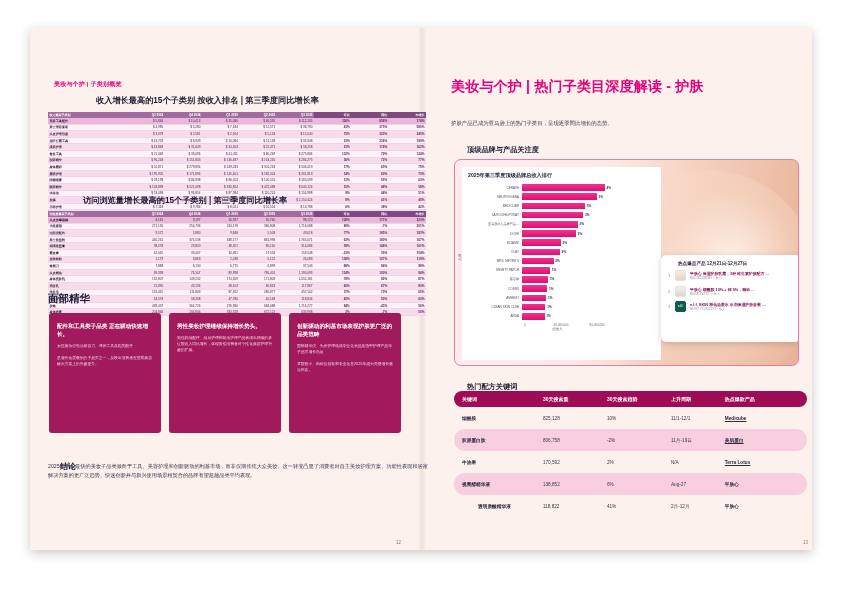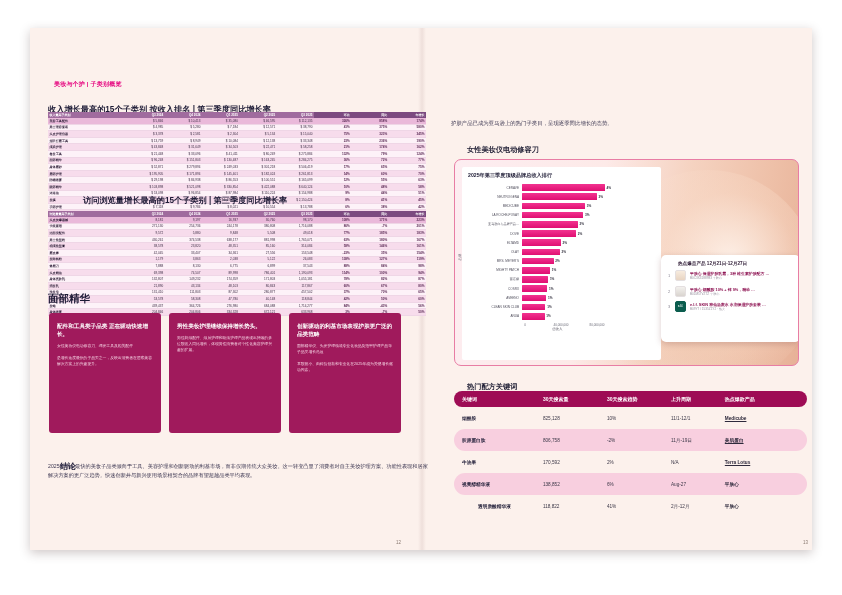--- a/index.html
+++ b/index.html
@@ -7,21 +7,21 @@
   .stage{position:relative;width:842px;height:595px;background:#ffffff;overflow:hidden;}
   .spread{position:absolute;left:30px;top:28px;width:782px;height:522px;background:#fcf1ec;box-shadow:0 3px 10px rgba(60,30,30,.25);}
   .gutter{position:absolute;left:388px;top:0;width:8px;height:100%;background:linear-gradient(90deg,rgba(0,0,0,0) 0%,rgba(120,70,70,.10) 50%,rgba(0,0,0,0) 100%);}
   .page{position:absolute;top:0;height:100%;}
   .page-left{left:0;width:391px;}
   .page-right{left:391px;width:391px;}
 
   
   .eyebrow{position:absolute;left:24px;top:52px;font-size:6px;font-weight:bold;color:#e5007d;letter-spacing:.2px;}
   .tbl-title{position:absolute;left:18px;font-size:8.2px;font-weight:bold;color:#1d1b36;margin:0;}
-  .t1{top:76px;}
+  .t1{top:67px;margin-left:48px;}
   .t2{top:167px;padding-left:35px;}
   .mini-wrap{position:absolute;left:18px;width:378px;}
   .w1{top:84px;}
   .w2{top:183px;}
   table.mini{width:100%;border-collapse:collapse;table-layout:fixed;}
   table.mini th{background:#a06b9e;color:#fff;font-size:3px;font-weight:bold;padding:1px 1.5px;text-align:right;white-space:nowrap;overflow:hidden;}
   table.mini th:first-child{text-align:left;width:21%;}
   table.mini th.hl{background:#7c4a80;}
   table.mini td{font-size:3.1px;color:#3c2c44;padding:.8px 1.5px;text-align:right;white-space:nowrap;overflow:hidden;border-bottom:.3px solid #efd6e6;}
   table.mini td:first-child{text-align:left;font-weight:bold;color:#2e1f38;}
@@ -487,23 +487,24 @@
           </div>
         </div>
 
       <h2 class="concl-title">结论</h2>
       <p class="concl-body">2025年增长最快的美妆子品类倾向于工具、美容护理和创新驱动的利基市场，而非仅期传统大众美妆。这一转变凸显了消费者对自主美妆护理方案、功能性表现和居家解决方案的更广泛趋势。快速创新并与新兴使用场景相契合的品牌有望超越品类平均表现。</p>
 
       <div class="pagenum pn-l">12</div>
     </div>
 
     <div class="page page-right">
+      <h1 class="r-title">美妆与个护 | 热门子类目深度解读 - 护肤</h1>
       <p class="r-intro">护肤产品已成为亚马逊上的热门子类目，呈现逐季同比增长的态势。</p>
 
-      <h2 class="sec-title s1">女性美妆仪电动修容刀</h2>
+      <h2 class="sec-title s1">顶级品牌与产品关注度</h2>
 
       <div class="chart-card">
         <div class="chart-panel">
           <div class="chart-title">2025年第三季度顶级品牌总收入排行</div>
           <div class="ylabel">品牌</div>
           <div class="bars" id="bars">
               <div class="bar-row">
                 <div class="bar-label">CERAVE</div>
                 <div class="bar" style="width: 82.8px; background: linear-gradient(rgb(242, 51, 144), rgb(224, 15, 114));"></div>
                 <div class="bar-pct">4%</div>

